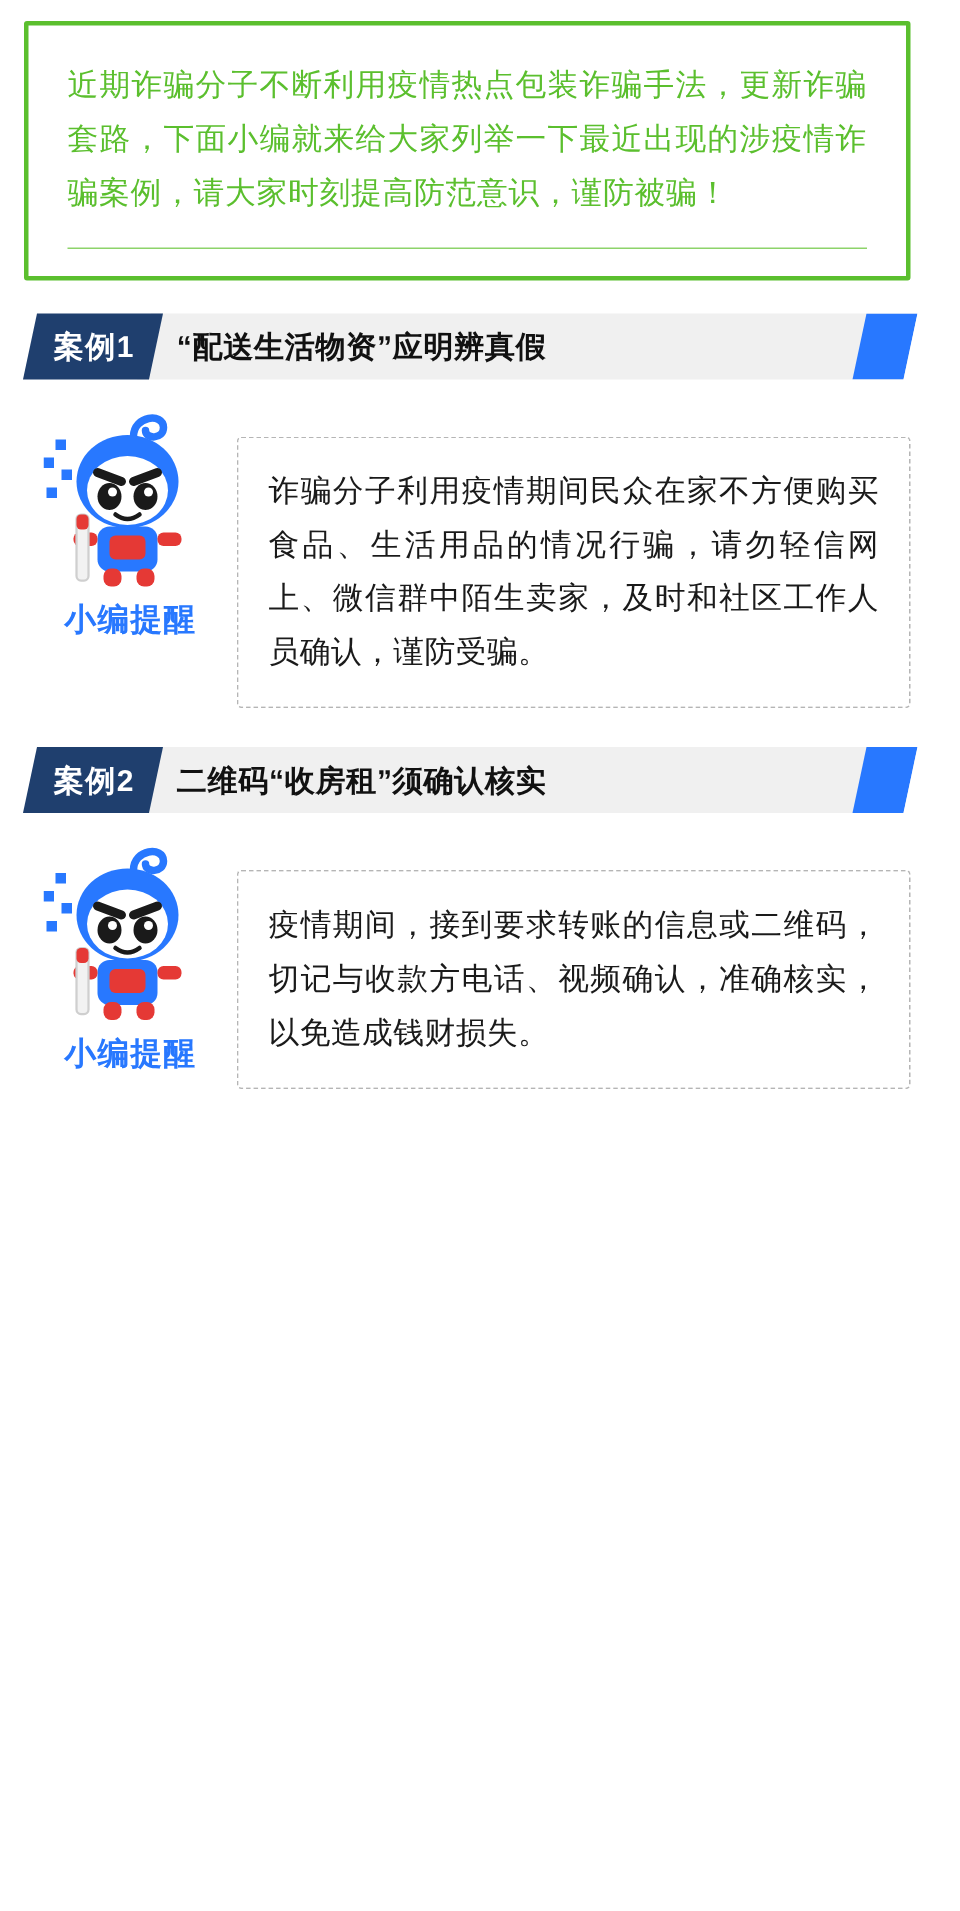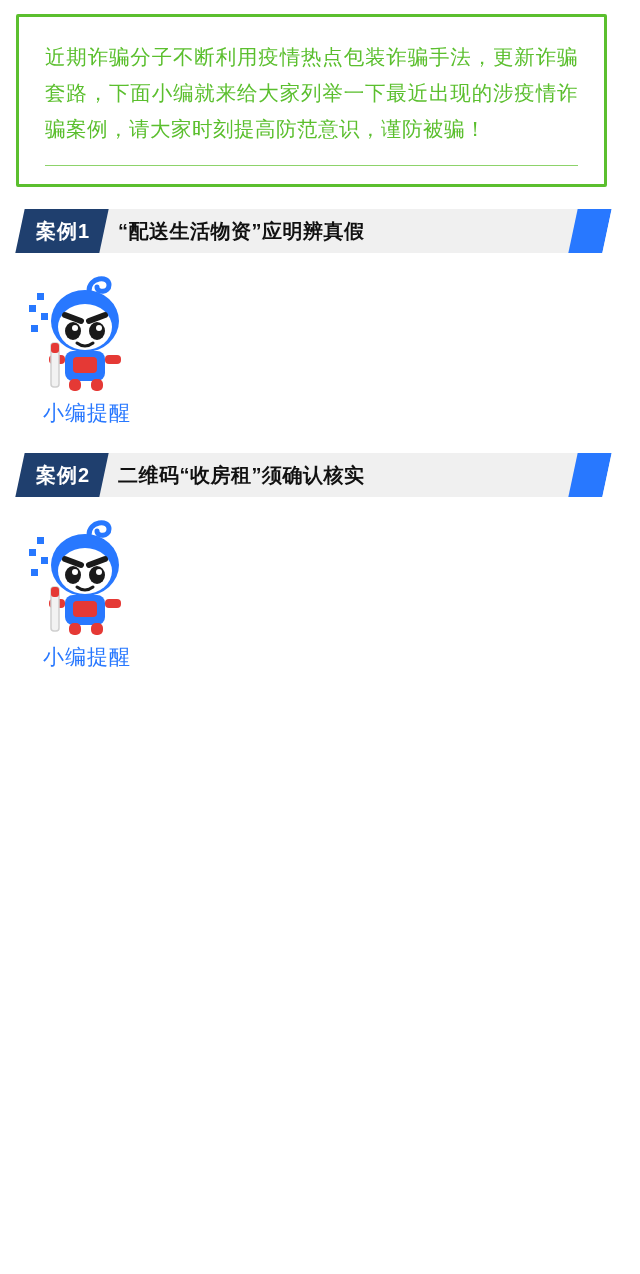--- a/index.html
+++ b/index.html
@@ -127,21 +127,21 @@
     flex-direction: column;
     align-items: center;
     padding-top: 2px;
   }
   .mascot svg {
     display: block;
   }
   .mascot-label {
     color: #2878ff;
     font-size: 21px;
-    font-weight: normal;
+    font-weight: bold;
     letter-spacing: 1px;
     margin-top: 2px;
   }
   .tip-bubble {
     flex: 1;
     border: 1px dashed #b5b5b5;
     border-radius: 3px;
     padding: 18px 20px 18px 20px;
     margin-left: 6px;
     margin-top: 24px;
@@ -211,20 +211,23 @@
           <rect x="76" y="86" width="16" height="9" rx="4" fill="#e53935"></rect>
 
           <rect x="22" y="74" width="8" height="44" rx="3" fill="#f2f2f2" stroke="#cfcfcf" stroke-width="1.5"></rect>
           <rect x="22" y="74" width="8" height="10" rx="3" fill="#e53935"></rect>
 
           <rect x="40" y="110" width="12" height="12" rx="5" fill="#e53935"></rect>
           <rect x="62" y="110" width="12" height="12" rx="5" fill="#e53935"></rect>
         </svg>
       </span>
       <div class="mascot-label">小编提醒</div>
+    </div>
+    <div class="tip-bubble">
+      <p>诈骗分子利用疫情期间民众在家不方便购买食品、生活用品的情况行骗，请勿轻信网上、微信群中陌生卖家，及时和社区工作人员确认，谨防受骗。</p>
     </div>
   </div>
 
   <div class="case-header">
     <div class="case-tag">
       <span>案例2</span>
     </div>
     <div class="case-title-wrap">
       <div class="case-title">二维码“收房租”须确认核实</div>
     </div>
@@ -254,15 +257,18 @@
           <rect x="20" y="86" width="16" height="9" rx="4" fill="#e53935"></rect>
           <rect x="76" y="86" width="16" height="9" rx="4" fill="#e53935"></rect>
           <rect x="22" y="74" width="8" height="44" rx="3" fill="#f2f2f2" stroke="#cfcfcf" stroke-width="1.5"></rect>
           <rect x="22" y="74" width="8" height="10" rx="3" fill="#e53935"></rect>
           <rect x="40" y="110" width="12" height="12" rx="5" fill="#e53935"></rect>
           <rect x="62" y="110" width="12" height="12" rx="5" fill="#e53935"></rect>
         </svg>
       </span>
       <div class="mascot-label">小编提醒</div>
     </div>
+    <div class="tip-bubble">
+      <p>疫情期间，接到要求转账的信息或二维码，切记与收款方电话、视频确认，准确核实，以免造成钱财损失。</p>
+    </div>
   </div>
 
 </div>
 
 </body></html>

